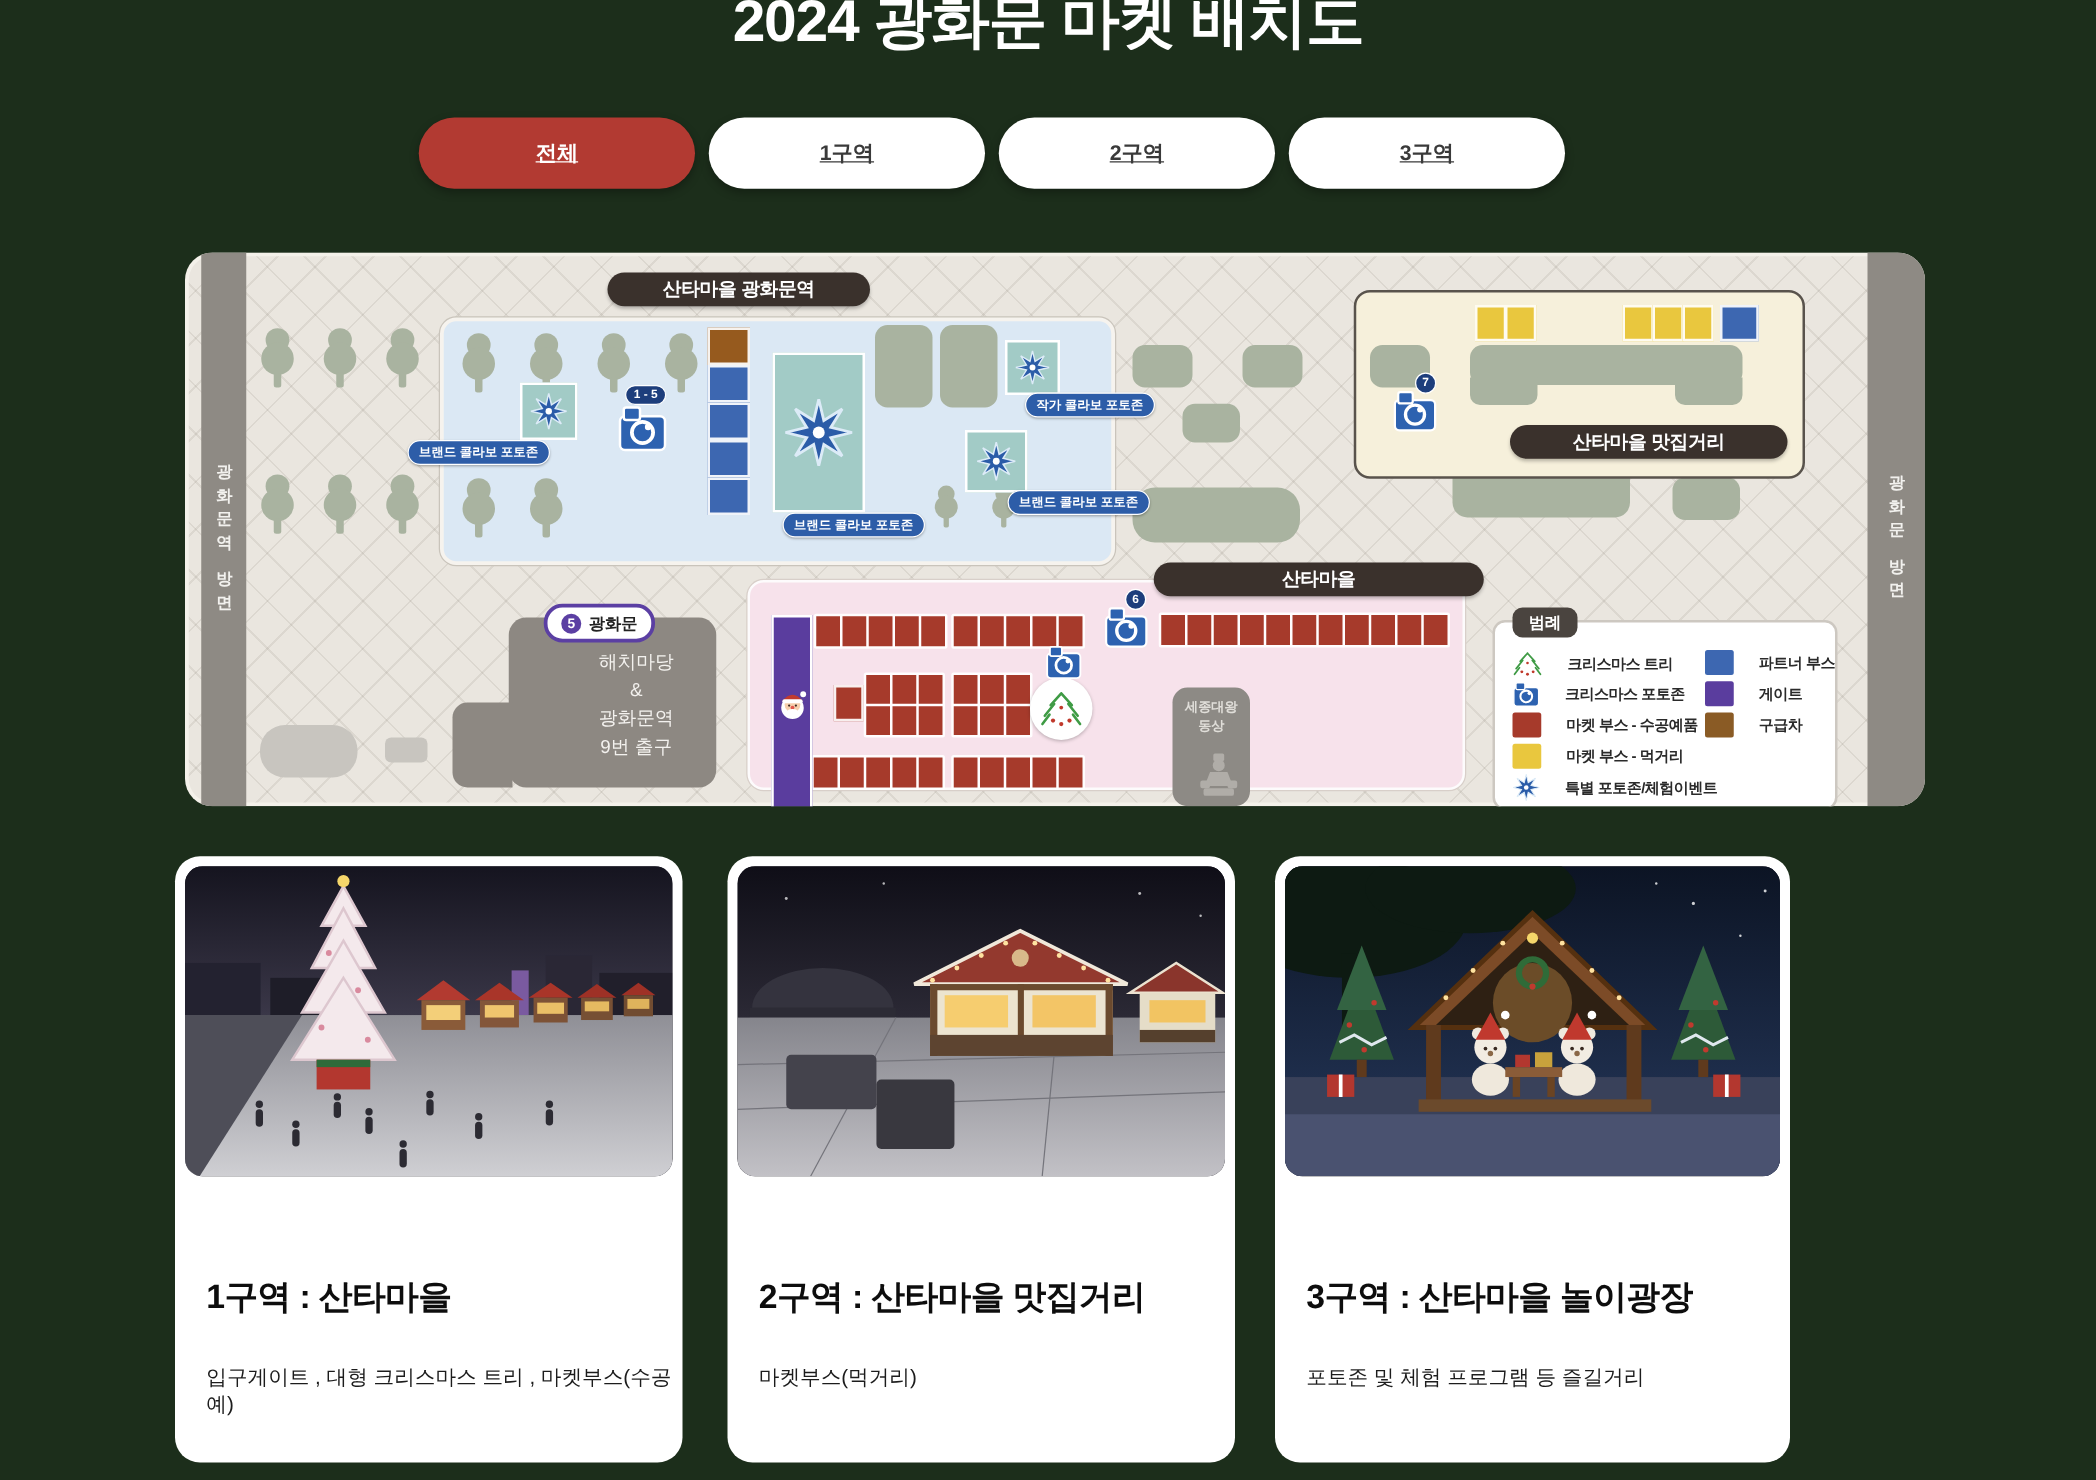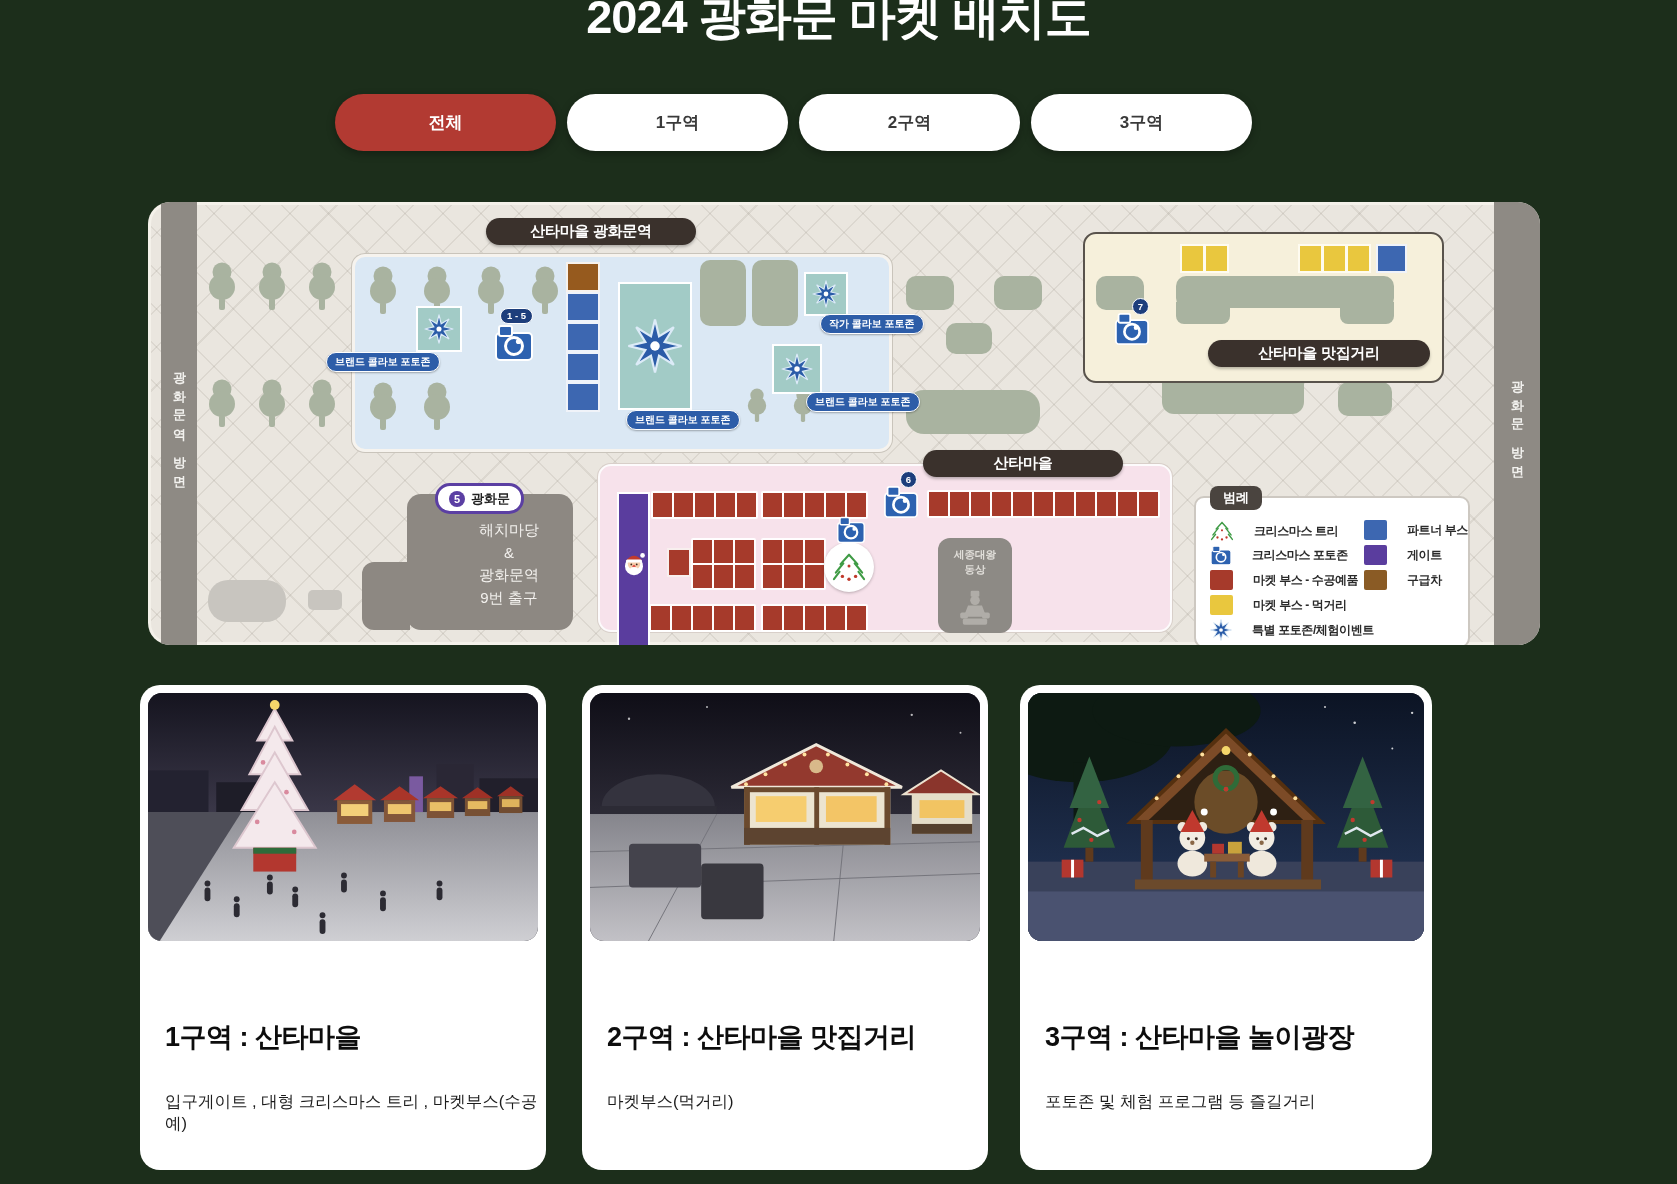--- a/index.html
+++ b/index.html
@@ -5,21 +5,21 @@
   html,body{margin:0;padding:0;background:#1c2e1b;}
   .page{position:relative;width:1677px;height:1184px;background:#1c2e1b;overflow:hidden;
         font-family:"Liberation Sans","DejaVu Sans",sans-serif;}
 
   
   .page-title{position:absolute;top:-14px;left:0;width:100%;text-align:center;color:#ffffff;
               font-size:47px;font-weight:800;letter-spacing:-1px;}
   .tabbar{position:absolute;top:94px;left:335px;display:flex;gap:11px;}
   .tab{width:221px;height:57px;border-radius:29px;background:#ffffff;color:#3a3a3a;font-size:17px;
        display:flex;align-items:center;justify-content:center;font-weight:600;cursor:pointer;
-       box-shadow:0 3px 8px rgba(0,0,0,.3);}
+       box-shadow:0 3px 8px rgba(0,0,0,.3);text-decoration:underline;}
   .tab.active{background:#b23a32;color:#ffffff;font-weight:700;}
 
   
   .map{position:absolute;left:148px;top:202px;width:1392px;height:443px;border-radius:22px;overflow:hidden;
        background-color:#eae6df;
        background-image:
          repeating-linear-gradient(45deg, rgba(125,117,104,.13) 0 1.5px, transparent 1.5px 27px),
          repeating-linear-gradient(135deg, rgba(125,117,104,.13) 0 1.5px, transparent 1.5px 27px);
        box-shadow:inset 0 0 0 3px #f4f1ea;}
   .road{position:absolute;top:0;height:100%;background:#8e8a84;display:flex;align-items:center;justify-content:center;z-index:3;}
@@ -287,21 +287,21 @@
       <div>9번 출구</div>
     </div>
     <div class="station-pill" style="left:287px;top:281px">
       <span class="num">5</span>
       <span class="name">광화문</span>
     </div>
     <div class="grayblob" style="left:60px;top:378px;width:78px;height:42px;border-radius:20px"></div>
     <div class="grayblob" style="left:160px;top:388px;width:34px;height:20px;border-radius:5px"></div>
 
     <div class="zone zone1"></div>
-    <div class="banner" style="left:775px;top:248px;width:200px">산타마을</div>
+    <div class="banner" style="left:775px;top:248px;width:264px">산타마을</div>
 
     <div class="gate" style="left:469px;top:290px;width:29px;height:134px;padding-top:56px">
       <svg width="24" height="27">
           <use href="#sym-santa"></use>
         </svg>
     </div>
 
     <div class="cell-row" style="left:503px;top:289px">
         <i></i>
         <i></i>
@@ -369,21 +369,21 @@
         <i></i>
       </div>
     <div class="cell-row" style="left:613px;top:402px">
         <i></i>
         <i></i>
         <i></i>
         <i></i>
         <i></i>
       </div>
 
-    <div class="sejong" style="left:790px;top:336px;width:74px;height:86px">
+    <div class="sejong" style="left:790px;top:348px;width:62px;height:86px">
       <div>세종대왕</div>
       <div>동상</div>
       <svg width="54" height="40">
           <use href="#sym-statue"></use>
         </svg>
     </div>
 
     <div class="legend">
       <div class="legend-tab">범례</div>
       <div class="lrow" style="left:14px;top:22px">

